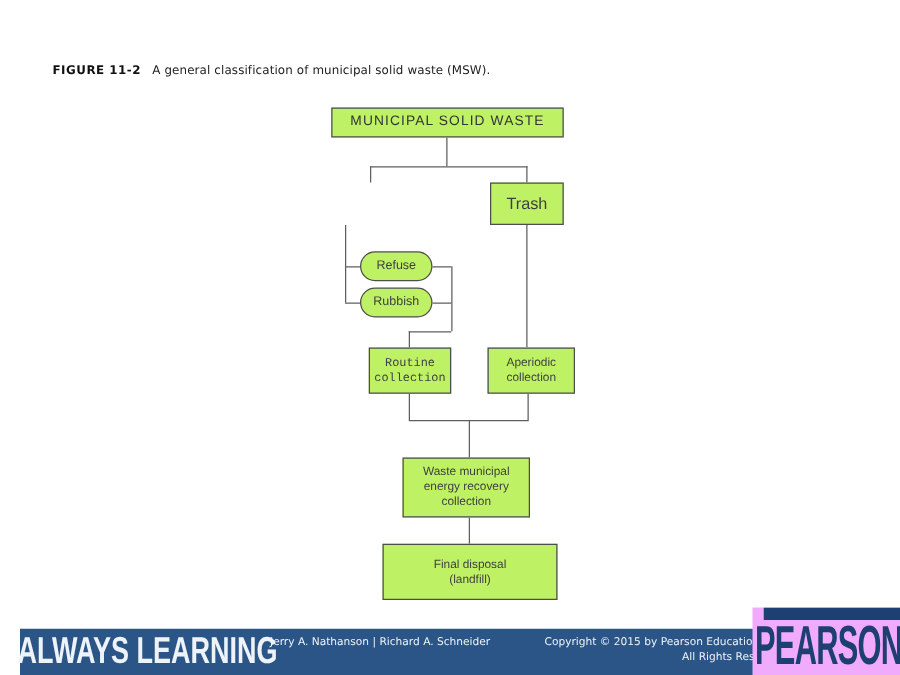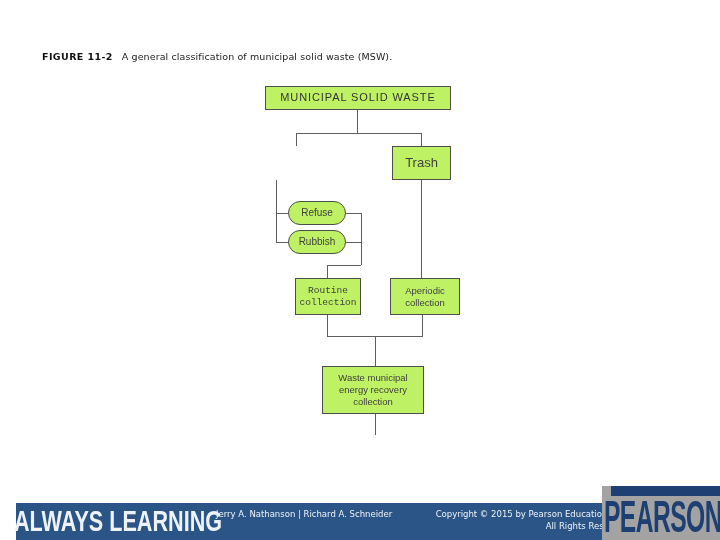--- a/index.html
+++ b/index.html
@@ -56,21 +56,21 @@
     font-size:8.5px;line-height:11.5px;color:#eef3f9;white-space:nowrap;
   }
   .credits .it{font-style:italic;}
   .copyright{
     position:absolute;right:108px;top:6px;text-align:right;
     font-family:"DejaVu Sans",sans-serif;font-size:8.5px;line-height:11.5px;
     color:#eef3f9;white-space:nowrap;z-index:1;
   }
   .pearson-block{
     position:absolute;left:602px;top:486px;width:118px;height:54px;
-    background:#a3a3a3;z-index:5;overflow:hidden;
+    background:#f0abfc;z-index:5;overflow:hidden;
   }
   .pearson-strip{
     position:absolute;left:9px;top:0;width:109px;height:10px;
     background:var(--logo-blue);
   }
   .pearson-word{
     position:absolute;left:2px;top:9px;color:var(--logo-blue);
     font-size:44px;font-weight:bold;line-height:1;white-space:nowrap;
     transform:scaleX(0.56);transform-origin:left top;letter-spacing:-1px;
   }
@@ -123,20 +123,24 @@
     </div>
     <div class="node" id="n-aperiodic">
       <span>Aperiodic</span>
       <span>collection</span>
     </div>
     <div class="node" id="n-processing">
       <span>Waste municipal</span>
       <span>energy recovery</span>
       <span>collection</span>
     </div>
+    <div class="node" id="n-final">
+      <span>Final disposal</span>
+      <span>(landfill)</span>
+    </div>
   </div>
 
   <div class="footer-bar">
     <div class="always">ALWAYS LEARNING</div>
     <div class="credits">
       <div>Jerry A. Nathanson | Richard A. Schneider</div>
     </div>
     <div class="copyright">
       <div>Copyright © 2015 by Pearson Education, Inc.</div>
       <div>All Rights Reserved</div>

